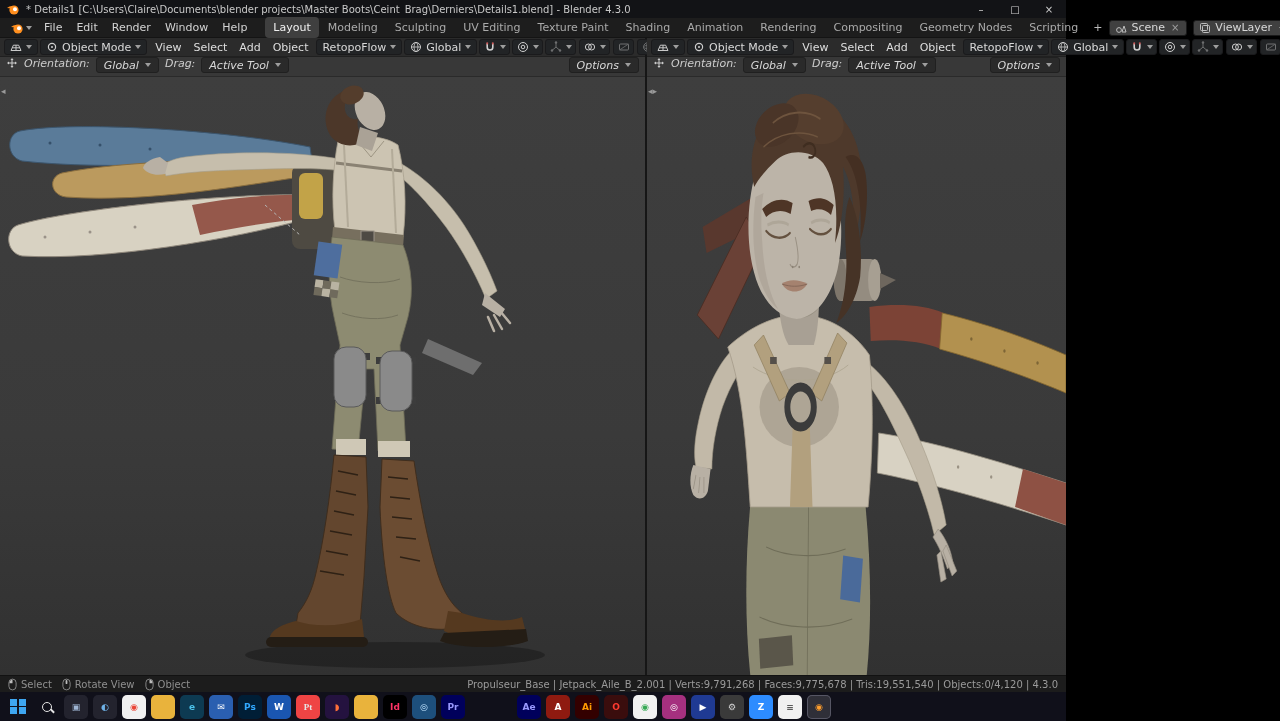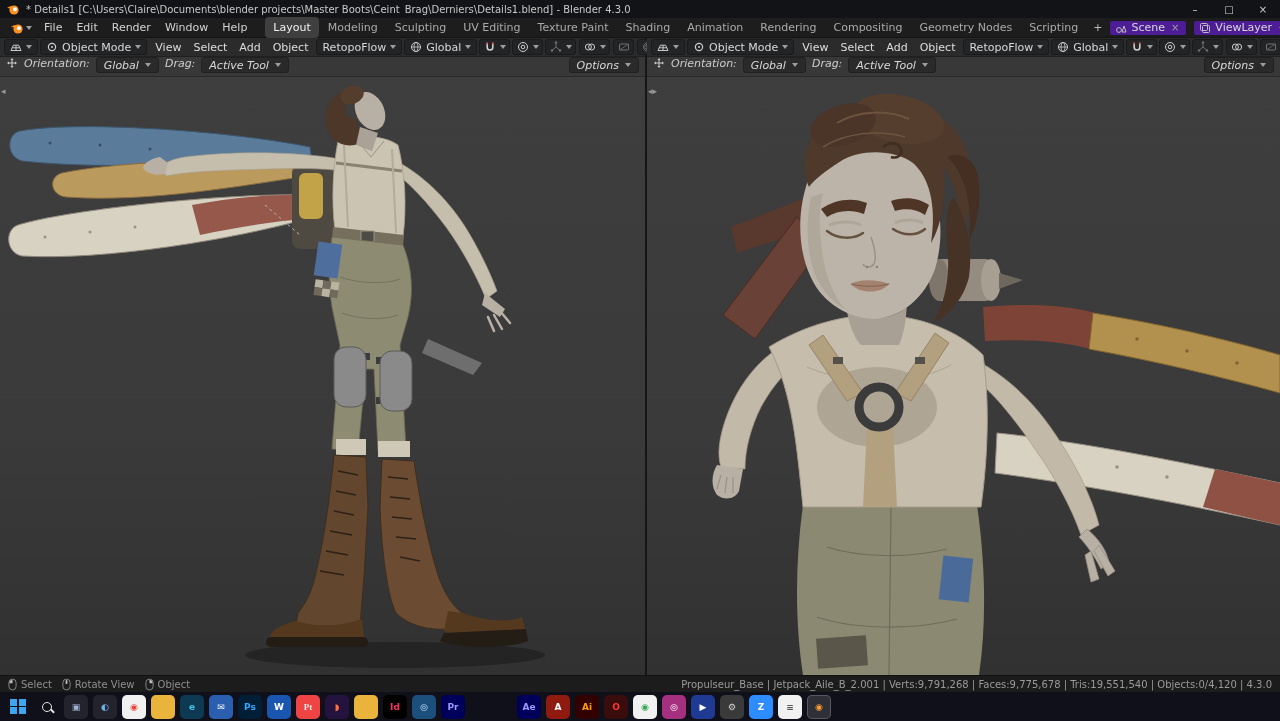--- a/index.html
+++ b/index.html
@@ -1,35 +1,35 @@
 <!DOCTYPE html>
 <html><head>
 <meta charset="utf-8">
 <style>
   * { box-sizing: border-box; margin: 0; padding: 0; }
   html, body { width: 1280px; height: 721px; overflow: hidden; background: #000; }
   body { font-family: "DejaVu Sans", "Liberation Sans", sans-serif; font-size: 11px; color: #d8d8d8; }
-  .app { width: 1280px; height: 721px; display: flex; flex-direction: column; border-radius: 25px; }
+  .app { width: 1066px; height: 721px; display: flex; flex-direction: column; border-radius: 25px; }
 
   
   .titlebar { height: 18px; background: #121316; display: flex; align-items: center; padding: 0 0 0 6px; gap: 6px; color: #c9c9c9; font-size: 10px; flex: 0 0 auto; }
   .titlebar .title { flex: 1 1 auto; white-space: nowrap; overflow: hidden; }
   .winbtns { display: flex; height: 100%; }
   .winbtn { width: 34px; height: 100%; display: flex; align-items: center; justify-content: center; color: #cfcfcf; font-size: 10px; }
 
   
   .menubar { height: 20px; background: #1d1d1d; display: flex; align-items: center; padding: 0 6px; gap: 1px; border-bottom: 1px solid #141414; flex: 0 0 auto; }
   .menu-item { padding: 1px 7px; border-radius: 3px; color: #d3d3d3; }
   .app-menu { display: flex; align-items: center; gap: 2px; padding: 0 4px; }
   .ws-tabs { display: flex; align-items: center; margin-left: 10px; gap: 1px; }
   .ws-tab { padding: 4px 8px; color: #aaaaaa; border-radius: 4px; line-height: 13px; white-space: nowrap; }
   .ws-tab.active { background: #3f3f3f; color: #f0f0f0; }
   .ws-add { padding: 0 6px; color: #bbbbbb; }
   .mb-right { margin-left: auto; display: flex; align-items: center; gap: 6px; }
-  .mb-widget { display: flex; align-items: center; gap: 4px; background: #4c1d95; border: 1px solid #1a1a1a; border-radius: 3px; padding: 1px 5px; height: 16px; }
+  .mb-widget { display: flex; align-items: center; gap: 4px; background: #404040; border: 1px solid #1a1a1a; border-radius: 3px; padding: 1px 5px; height: 16px; }
   .mb-mini { color: #9e9e9e; font-size: 10px; padding: 0 2px; }
 
   
   .workspace { flex: 1 1 auto; display: flex; min-height: 0; position: relative; }
   .viewport { display: flex; flex-direction: column; min-width: 0; position: relative; }
   .viewport.vleft { width: 645px; flex: 0 0 auto; }
   .divider { width: 2px; background: #161616; flex: 0 0 auto; }
   .viewport.vright { flex: 1 1 auto; }
 
   .vp-header { height: 19px; background: #2b2b2b; display: flex; align-items: center; gap: 2px; padding: 0 4px; border-bottom: 1px solid #202020; flex: 0 0 auto; }

